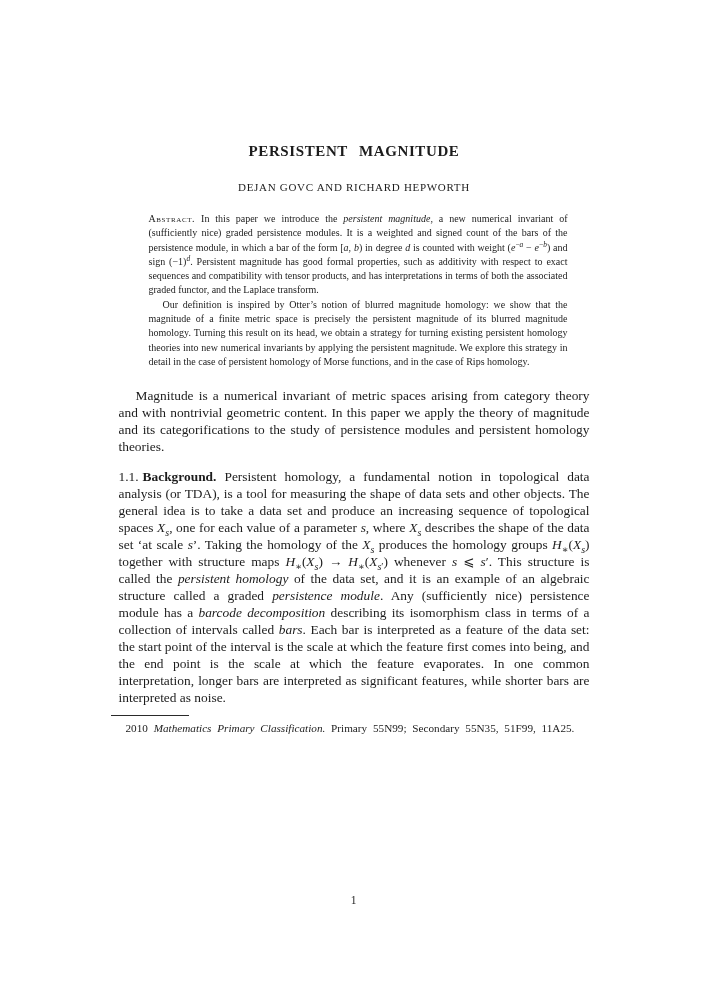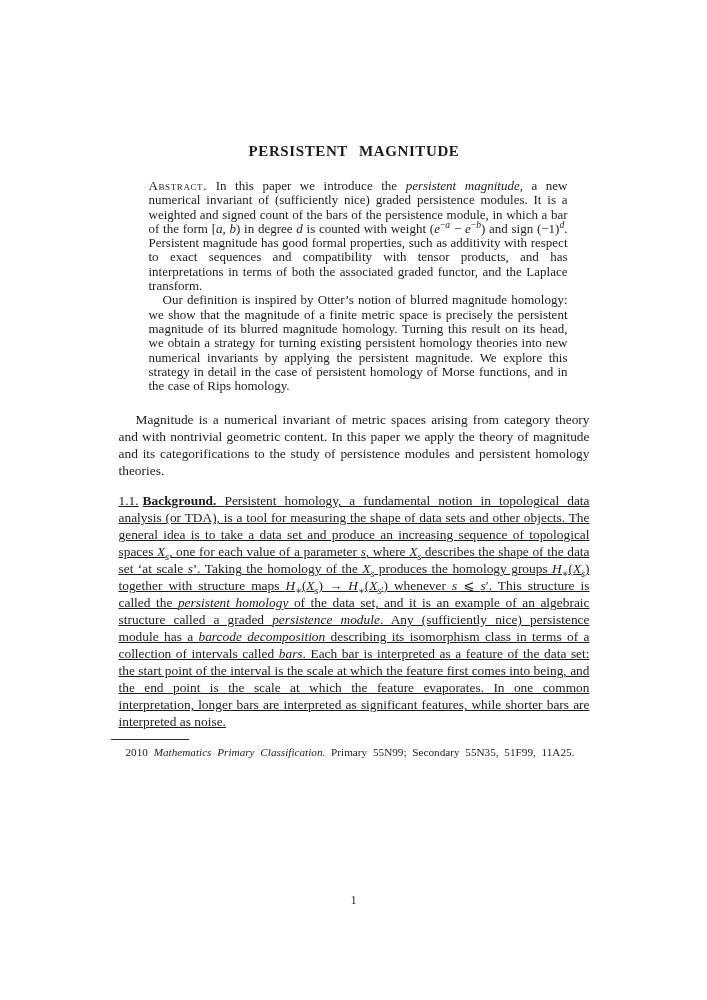--- a/index.html
+++ b/index.html
@@ -25,21 +25,21 @@
   }
   .authors {
     margin-top:21px;
     text-align:center;
     font-size:11px;
     letter-spacing:0.7px;
   }
 
   .abstract {
     margin:19px 30px 0 38px;
-    font-size:13px;
+    font-size:10px;
     line-height:14.3px;
     text-align:justify;
     hyphens:auto;
   }
   .abstract p { margin:0; }
   .abstract .para2 { text-indent:14px; }
   .sc { font-variant:small-caps; }
   .abs-label { font-variant:small-caps; letter-spacing:0.6px; }
 
   .section-heading {
@@ -52,21 +52,21 @@
   .section-heading .sc { letter-spacing:0.6px; }
 
   .body-par {
     margin:8px;
     font-size:13.4px;
     line-height:17px;
     text-align:justify;
     hyphens:auto;
   }
   .intro-par { margin-top:18px; text-indent:17px; }
-  .background-par { margin-top:13px;text-decoration:underline; }
+  .background-par { margin-top:13px; }
   .subsec-num { margin-right:4px; }
 
   .footer { margin-top:9px; }
   .footnote-rule {
     width:78px; height:0;
     border-top:1px solid #2a2a2a;
     margin:0 0 6px 0;
   }
   .footnote {
     margin:0;
@@ -88,20 +88,21 @@
   sub { font-size:74%; }
 </style>
 </head>
 <body>
 
 <div class="page">
   <div class="content">
 
     <h1 class="title">PERSISTENT MAGNITUDE</h1>
 
+    <div class="authors">DEJAN GOVC AND RICHARD HEPWORTH</div>
 
     <div class="abstract">
       <p><span class="abs-label">Abstract.</span> <span>In this paper we introduce the <i>persistent magnitude</i>, a new numerical invariant of (sufficiently nice) graded persistence modules. It is a weighted and signed count of the bars of the persistence module, in which a bar of the form [<i>a, b</i>) in degree <i>d</i> is counted with weight (<i>e</i><sup>−<i>a</i></sup> − <i>e</i><sup>−<i>b</i></sup>) and sign (−1)<sup><i>d</i></sup>. Persistent magnitude has good formal properties, such as additivity with respect to exact sequences and compatibility with tensor products, and has interpretations in terms of both the associated graded functor, and the Laplace transform.</span></p>
       <p class="para2">Our definition is inspired by Otter’s notion of blurred magnitude homology: we show that the magnitude of a finite metric space is precisely the persistent magnitude of its blurred magnitude homology. Turning this result on its head, we obtain a strategy for turning existing persistent homology theories into new numerical invariants by applying the persistent magnitude. We explore this strategy in detail in the case of persistent homology of Morse functions, and in the case of Rips homology.</p>
     </div>
 
 
     <p class="body-par intro-par">Magnitude is a numerical invariant of metric spaces arising from category theory and with nontrivial geometric content. In this paper we apply the theory of magnitude and its categorifications to the study of persistence modules and persistent homology theories.</p>
 
     <p class="body-par background-par"><span class="subsec-num">1.1.</span><b>Background.</b> <span>Persistent homology, a fundamental notion in topological data analysis (or TDA), is a tool for measuring the shape of data sets and other objects. The general idea is to take a data set and produce an increasing sequence of topological spaces <i>X</i><sub><i>s</i></sub>, one for each value of a parameter <i>s</i>, where <i>X</i><sub><i>s</i></sub> describes the shape of the data set ‘at scale <i>s</i>’. Taking the homology of the <i>X</i><sub><i>s</i></sub> produces the homology groups <i>H</i><sub>∗</sub>(<i>X</i><sub><i>s</i></sub>) together with structure maps <i>H</i><sub>∗</sub>(<i>X</i><sub><i>s</i></sub>) → <i>H</i><sub>∗</sub>(<i>X</i><sub><i>s</i>′</sub>) whenever <i>s</i> ⩽ <i>s</i>′. This structure is called the <i>persistent homology</i> of the data set, and it is an example of an algebraic structure called a graded <i>persistence module</i>. Any (sufficiently nice) persistence module has a <i>barcode decomposition</i> describing its isomorphism class in terms of a collection of intervals called <i>bars</i>. Each bar is interpreted as a feature of the data set: the start point of the interval is the scale at which the feature first comes into being, and the end point is the scale at which the feature evaporates. In one common interpretation, longer bars are interpreted as significant features, while shorter bars are interpreted as noise.</span></p>

